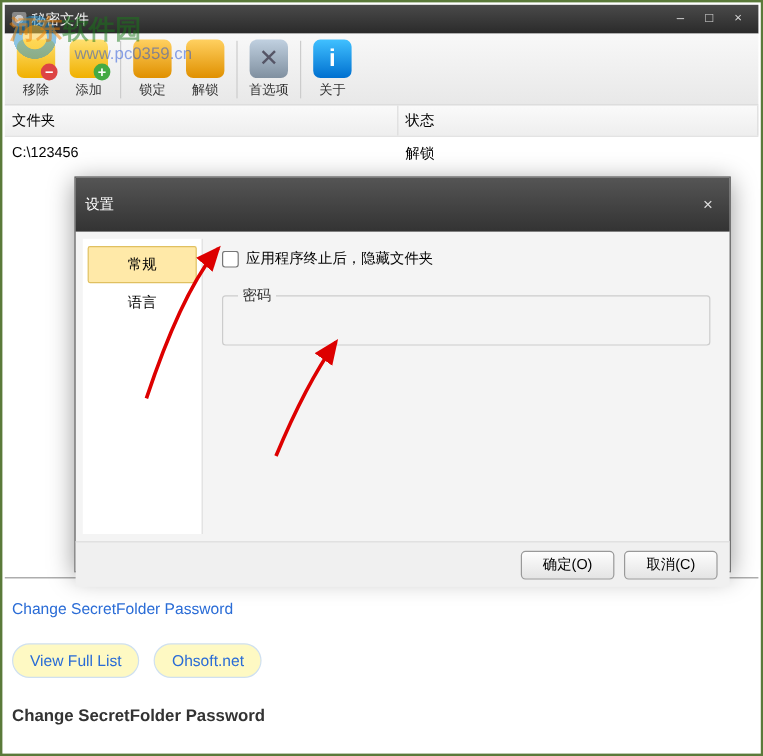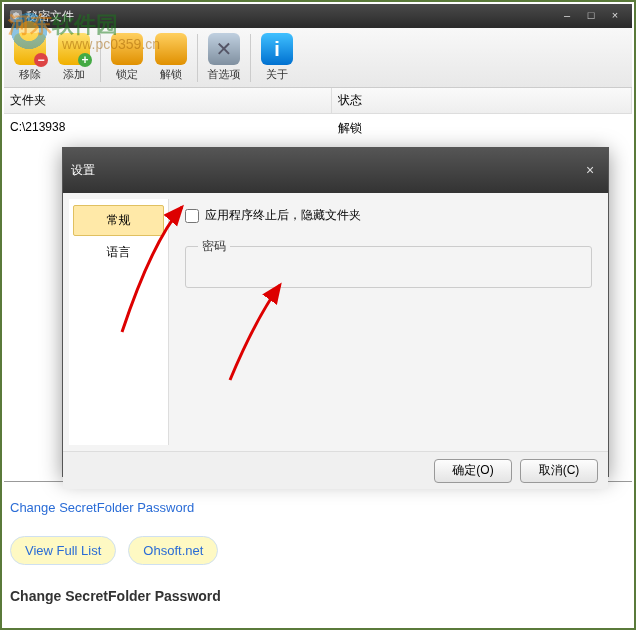--- a/index.html
+++ b/index.html
@@ -25,21 +25,21 @@
 
 .listhdr { display:flex; background:linear-gradient(#fafafa,#eee); border-bottom:1px solid #ddd; font-size:12px; }
 .listhdr .col { padding:4px 6px; border-right:1px solid #ddd; }
 .col1{width:328px;} .col2{flex:1;}
 .listrow { display:flex; font-size:12px; padding:4px 0; }
 .listrow .col { padding:2px 6px; }
 
 
 .watermark{position:absolute;top:8px;left:6px;font-size:22px;font-weight:bold;color:#1a7a1a;opacity:0.5;pointer-events:none;z-index:50;}
 .watermark .orange{color:#f08000;}
-.wm-url{position:absolute;top:34px;left:60px;font-size:14px;color:#a16207;opacity:0.5;z-index:50;}
+.wm-url{position:absolute;top:34px;left:60px;font-size:14px;color:#1d4ed8;opacity:0.5;z-index:50;}
 .wm-circle{position:absolute;top:6px;left:4px;width:46px;height:46px;border-radius:50%;background:radial-gradient(circle,#ffd040 30%,#2090d0 32%,#2090d0 55%,transparent 56%);opacity:0.5;z-index:49;}
 
 
 .dialog{position:absolute;top:145px;left:60px;width:547px;height:330px;background:#f4f4f4;border:1px solid #555;box-shadow:0 4px 20px rgba(0,0,0,.4);z-index:30;}
 .dlg-title{height:45px;background:linear-gradient(#555,#333);color:#fff;font-size:12px;display:flex;align-items:center;padding:0 8px;}
 .dlg-title .spacer{flex:1;}
 .dlg-close{width:20px;height:18px;color:#ddd;text-align:center;cursor:pointer;font-size:14px;line-height:16px;}
 .dlg-body{display:flex;height:258px;justify-content:flex-end;}
 .dlg-side{width:100px;background:#fff;border-right:1px solid #ddd;padding:6px 4px;margin:6px 0 6px 6px;}
 .side-item{padding:6px 8px;font-size:12px;text-align:center;cursor:pointer;border-radius:2px;margin-bottom:2px;}
@@ -108,21 +108,21 @@
       <div class="ico ico-about">i</div>
       <span>关于</span>
     </div>
   </div>
 
   <div class="listhdr">
     <div class="col col1">文件夹</div>
     <div class="col col2">状态</div>
   </div>
   <div class="listrow">
-    <div class="col col1">C:\213938</div>
+    <div class="col col1">C:\123456</div>
     <div class="col col2">解锁</div>
   </div>
 
 </div>
 
 <div class="wm-circle"></div>
 <div class="watermark">
   <span class="orange">河东</span><span>软件园</span>
 </div>
 <div class="wm-url">www.pc0359.cn</div>

